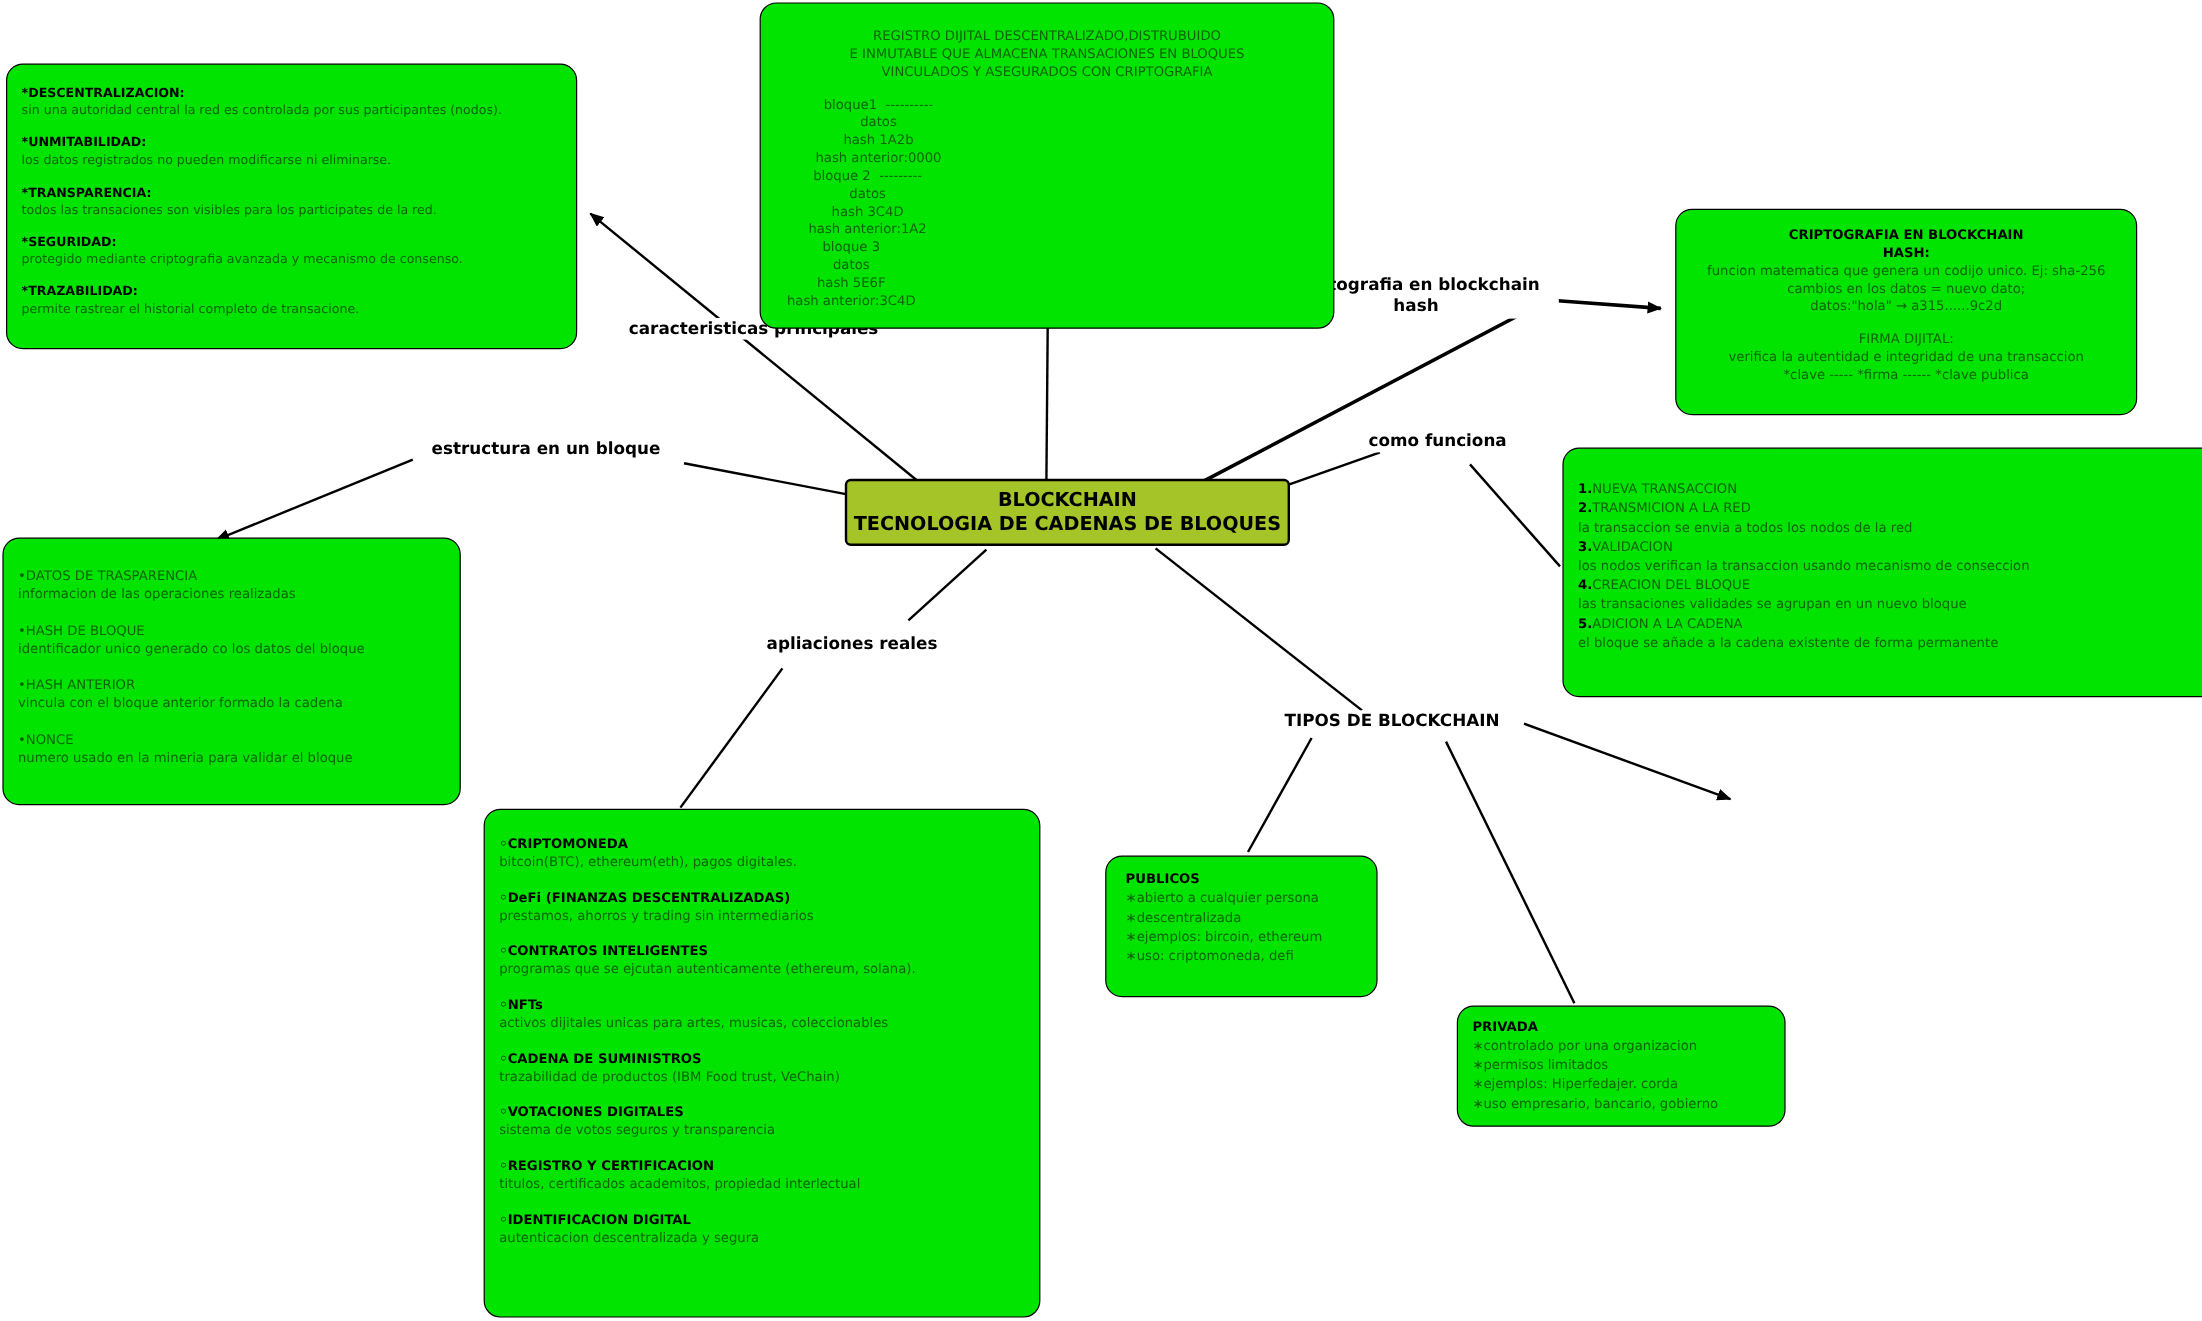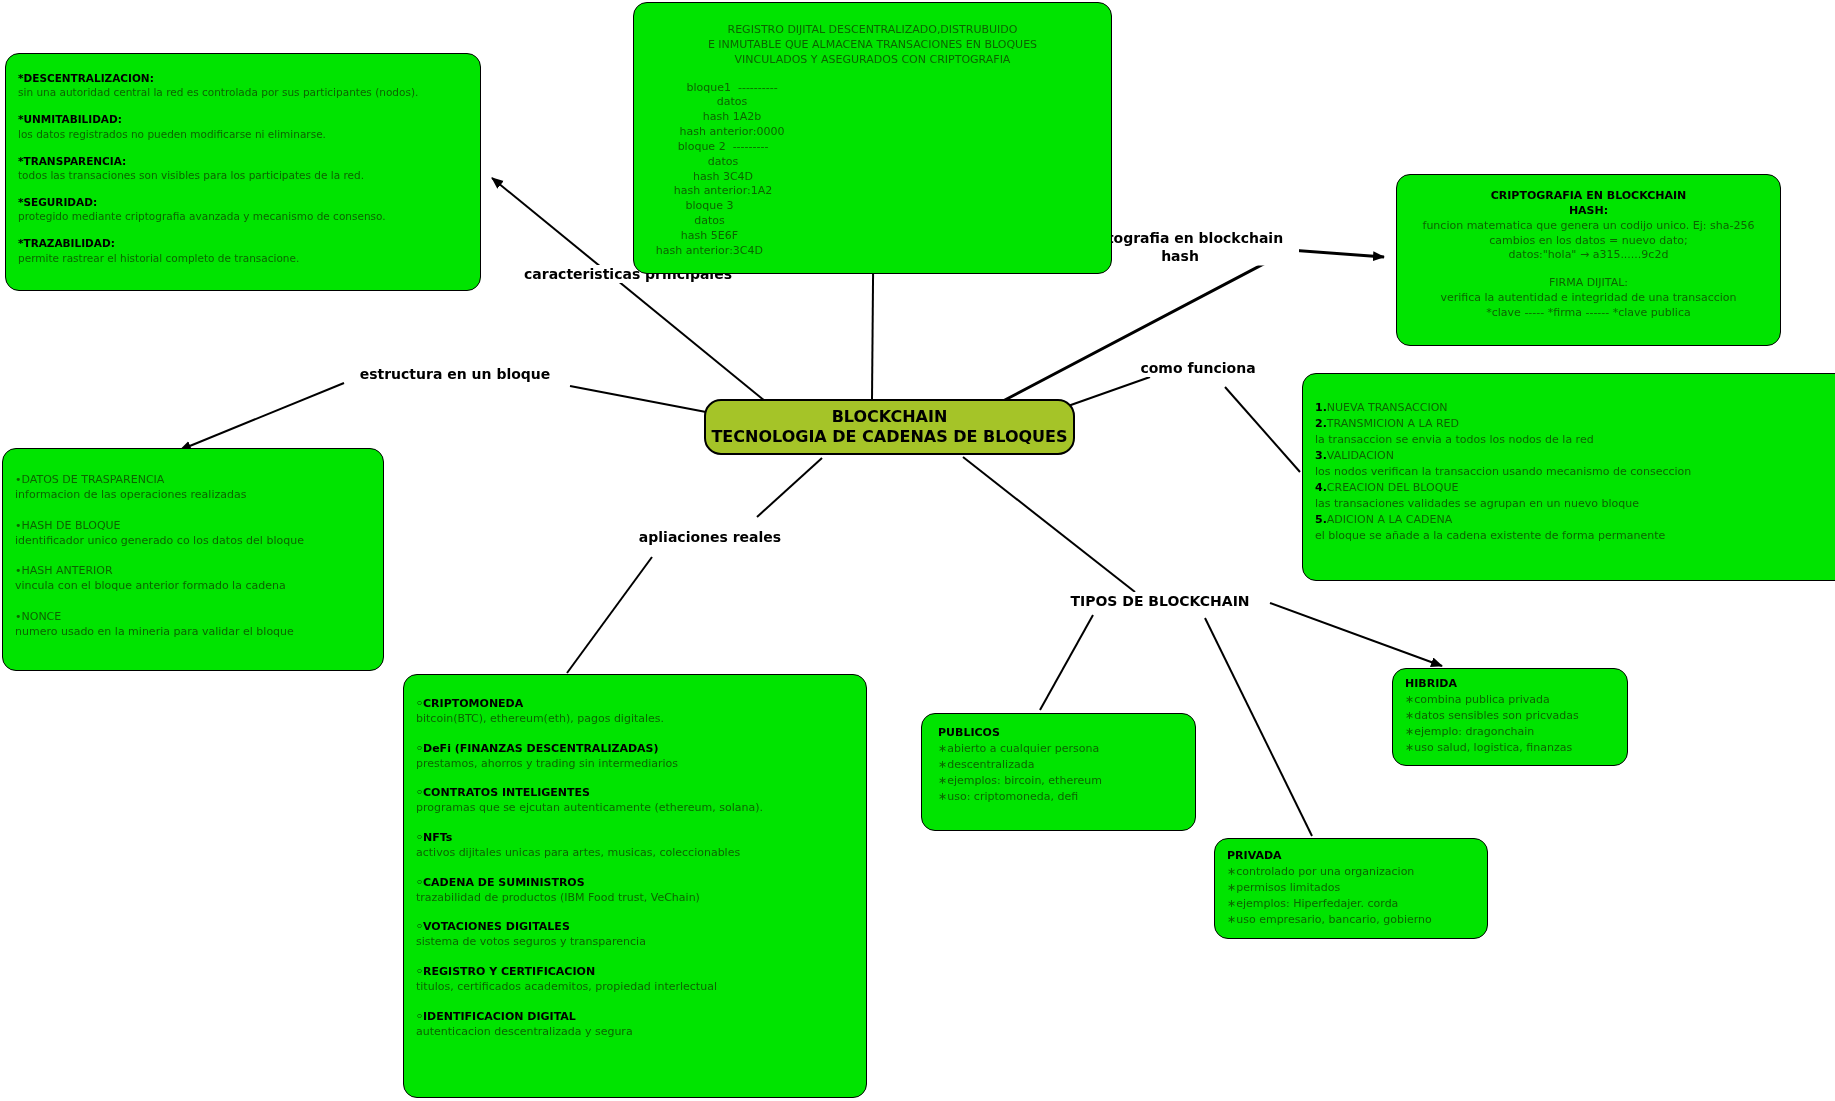--- a/index.html
+++ b/index.html
@@ -22,27 +22,27 @@
   #box-caracteristicas{left:5px;top:53px;width:476px;min-height:238px;font-size:10.5px;padding-top:17px;}
   #box-definicion{left:633px;top:2px;width:479px;min-height:154px;padding-top:20px;}
   #box-definicion .cols{display:flex;margin-top:13px;flex-direction:column;}
   #box-definicion .col{text-align:center;}
   #box-criptografia{left:1396px;top:174px;width:385px;min-height:172px;}
   #box-como{left:1302px;top:373px;width:582px;min-height:208px;padding-top:26px;line-height:1.45;}
   #box-estructura{left:2px;top:448px;width:382px;min-height:220px;padding-top:24px;}
   #box-estructura .item{margin-bottom:16px;}
   #box-aplicaciones{left:392px;top:674px;width:464px;min-height:424px;padding-top:22px;margin-left:11px;}
   #box-aplicaciones .item{margin-bottom:15px;}
-  #box-publicos{left:921px;top:713px;width:275px;min-height:118px;padding-top:12px;padding-left:16px;}
+  #box-publicos{left:921px;top:713px;width:227px;min-height:118px;padding-top:12px;padding-left:16px;}
   #box-hibrida{left:1392px;top:668px;width:236px;min-height:98px;padding:8px 12px;}
   #box-privada{left:1214px;top:838px;width:274px;min-height:100px;padding:10px 12px;}
   .tipo-line{line-height:1.45;}
   #center-node{
     position:absolute;z-index:3;left:704px;top:399px;width:371px;height:56px;
-    background:#a5c428;border:2px solid #000;border-radius:17px;box-sizing:border-box;
+    background:#a5c428;border:2px solid #000;border-radius:5px;box-sizing:border-box;
     display:flex;flex-direction:column;align-items:center;justify-content:center;
     font-weight:bold;font-size:16px;color:#000;text-align:center;line-height:1.25;
   }
   .edge-label{
     position:absolute;z-index:2;transform:translate(-50%,-50%);
     background:#ffffff;padding:1px 4px;font-weight:bold;font-size:14px;color:#000;
     white-space:nowrap;text-align:center;
   }
   .edge-label.two-line{white-space:normal;line-height:1.25;}
 </style>
@@ -216,27 +216,20 @@
   </div>
 
   <div class="gbox" id="box-publicos">
     <div class="t">PUBLICOS</div>
     <div class="tipo-line">∗abierto a cualquier persona</div>
     <div class="tipo-line">∗descentralizada</div>
     <div class="tipo-line">∗ejemplos: bircoin, ethereum</div>
     <div class="tipo-line">∗uso: criptomoneda, defi</div>
   </div>
 
-  <div class="gbox" id="box-hibrida">
-    <div class="t">HIBRIDA</div>
-    <div class="tipo-line">∗combina publica privada</div>
-    <div class="tipo-line">∗datos sensibles son pricvadas</div>
-    <div class="tipo-line">∗ejemplo: dragonchain</div>
-    <div class="tipo-line">∗uso salud, logistica, finanzas</div>
-  </div>
 
   <div class="gbox" id="box-privada">
     <div class="t">PRIVADA</div>
     <div class="tipo-line">∗controlado por una organizacion</div>
     <div class="tipo-line">∗permisos limitados</div>
     <div class="tipo-line">∗ejemplos: Hiperfedajer. corda</div>
     <div class="tipo-line">∗uso empresario, bancario, gobierno</div>
   </div>
 
 </div>

